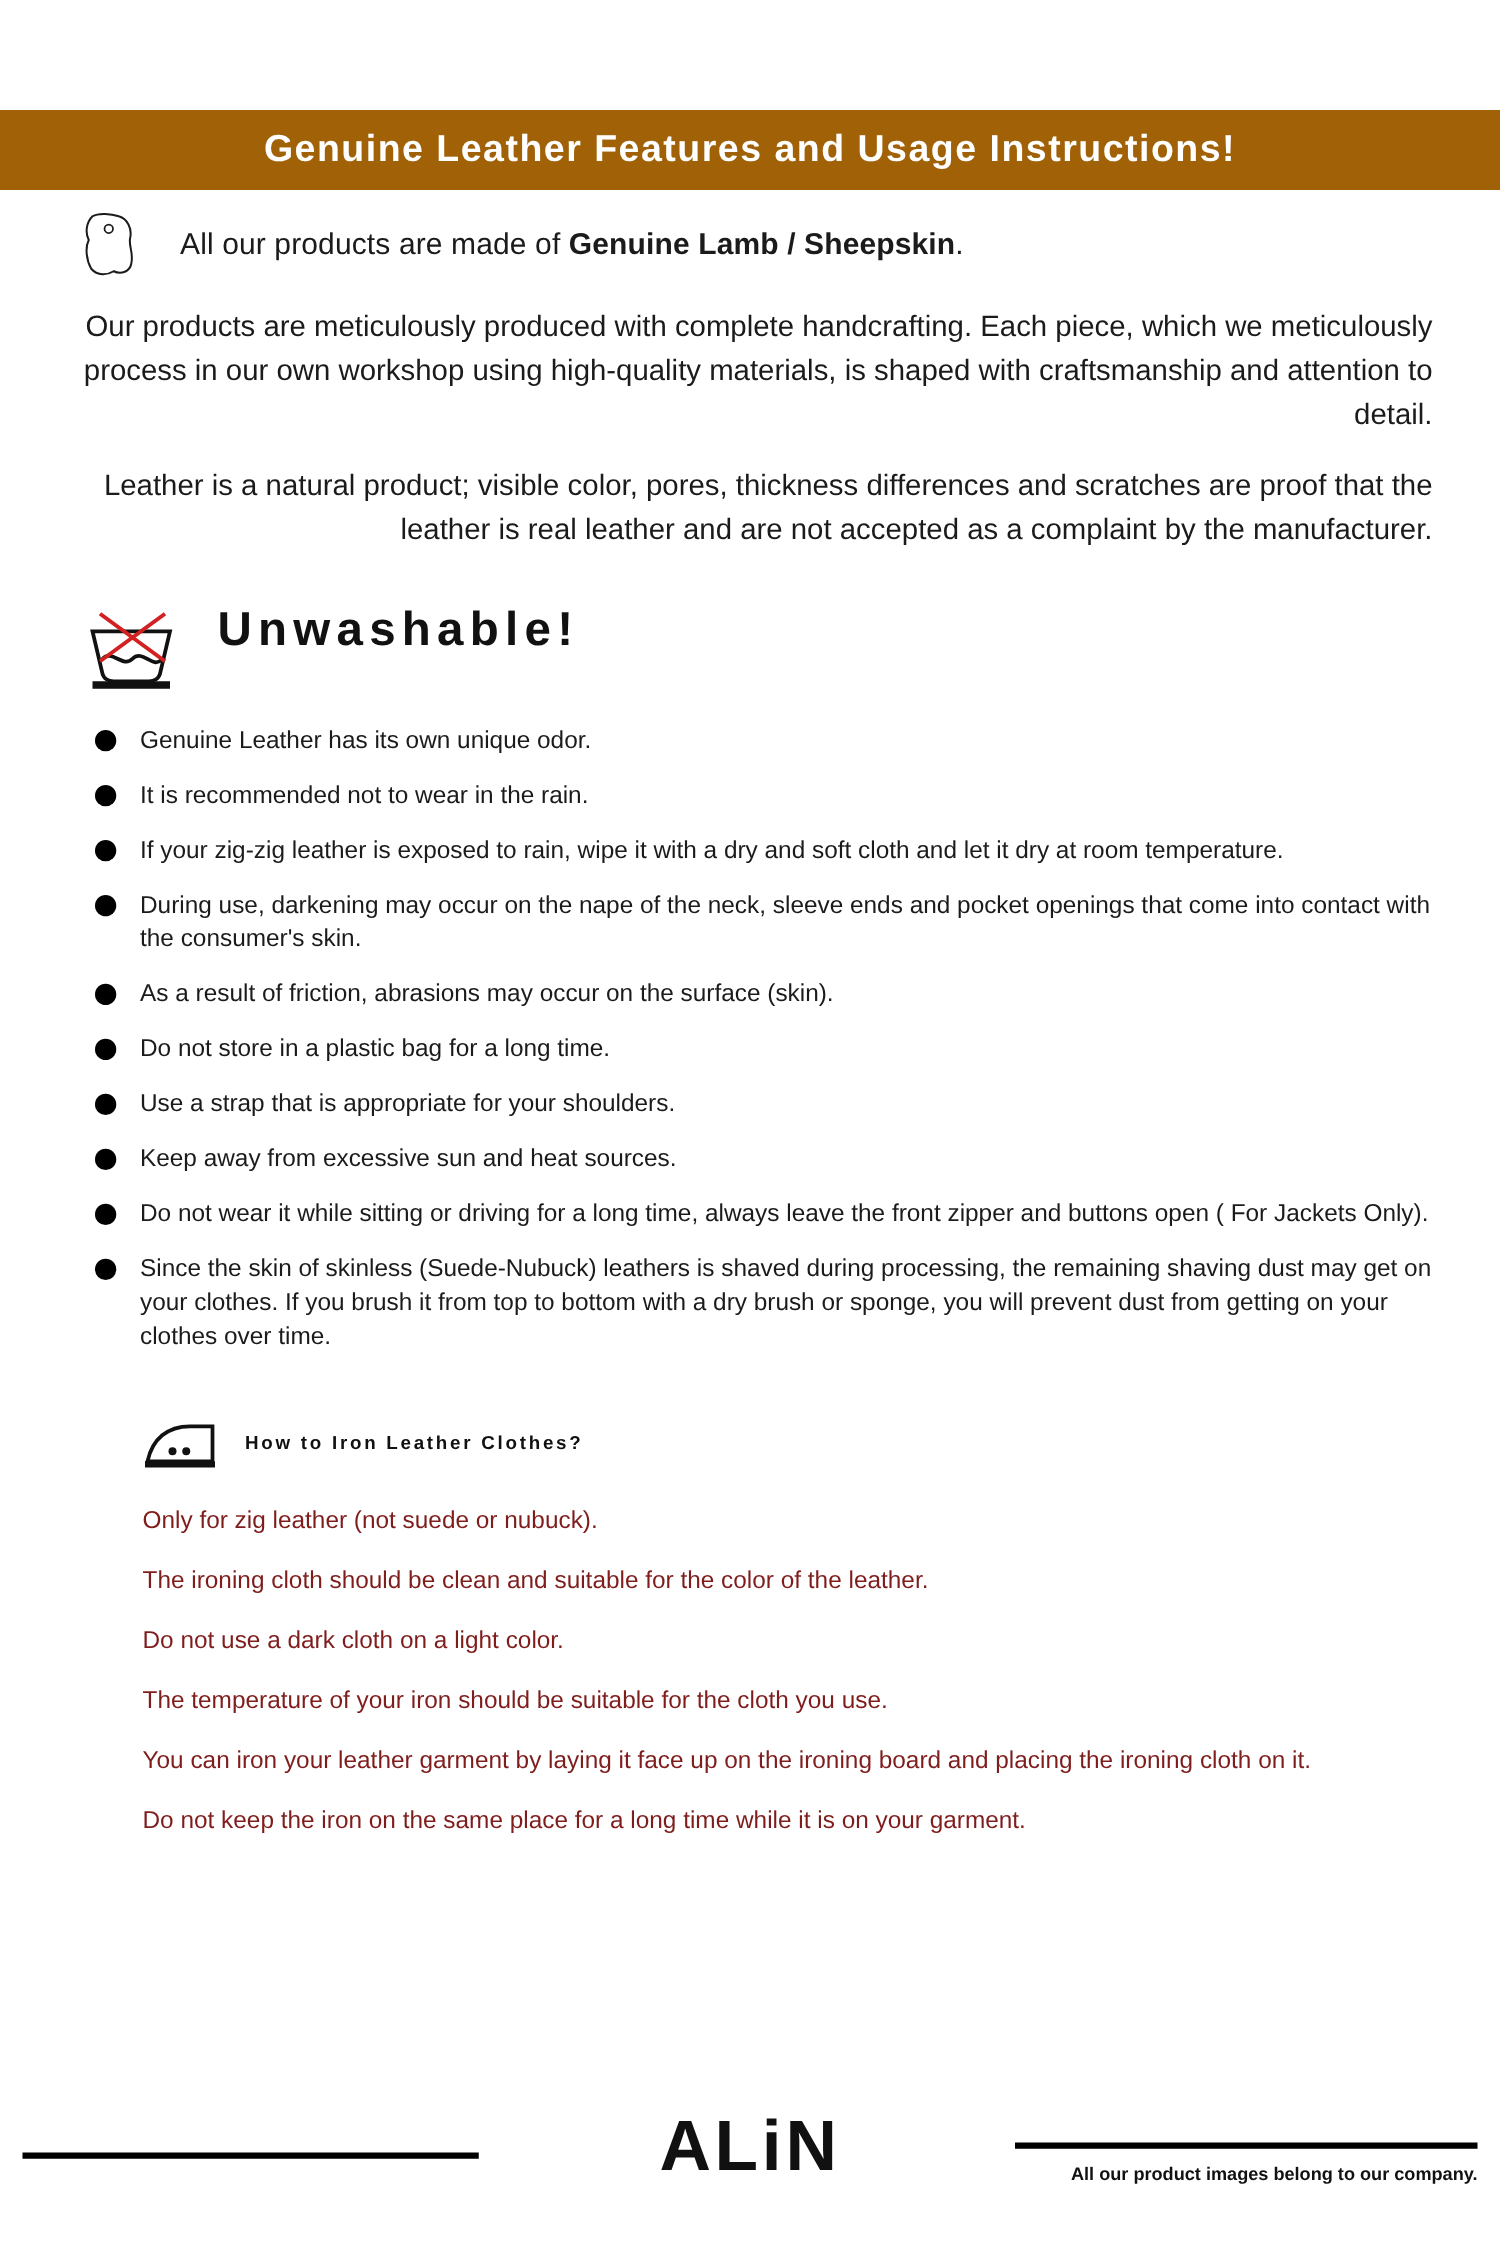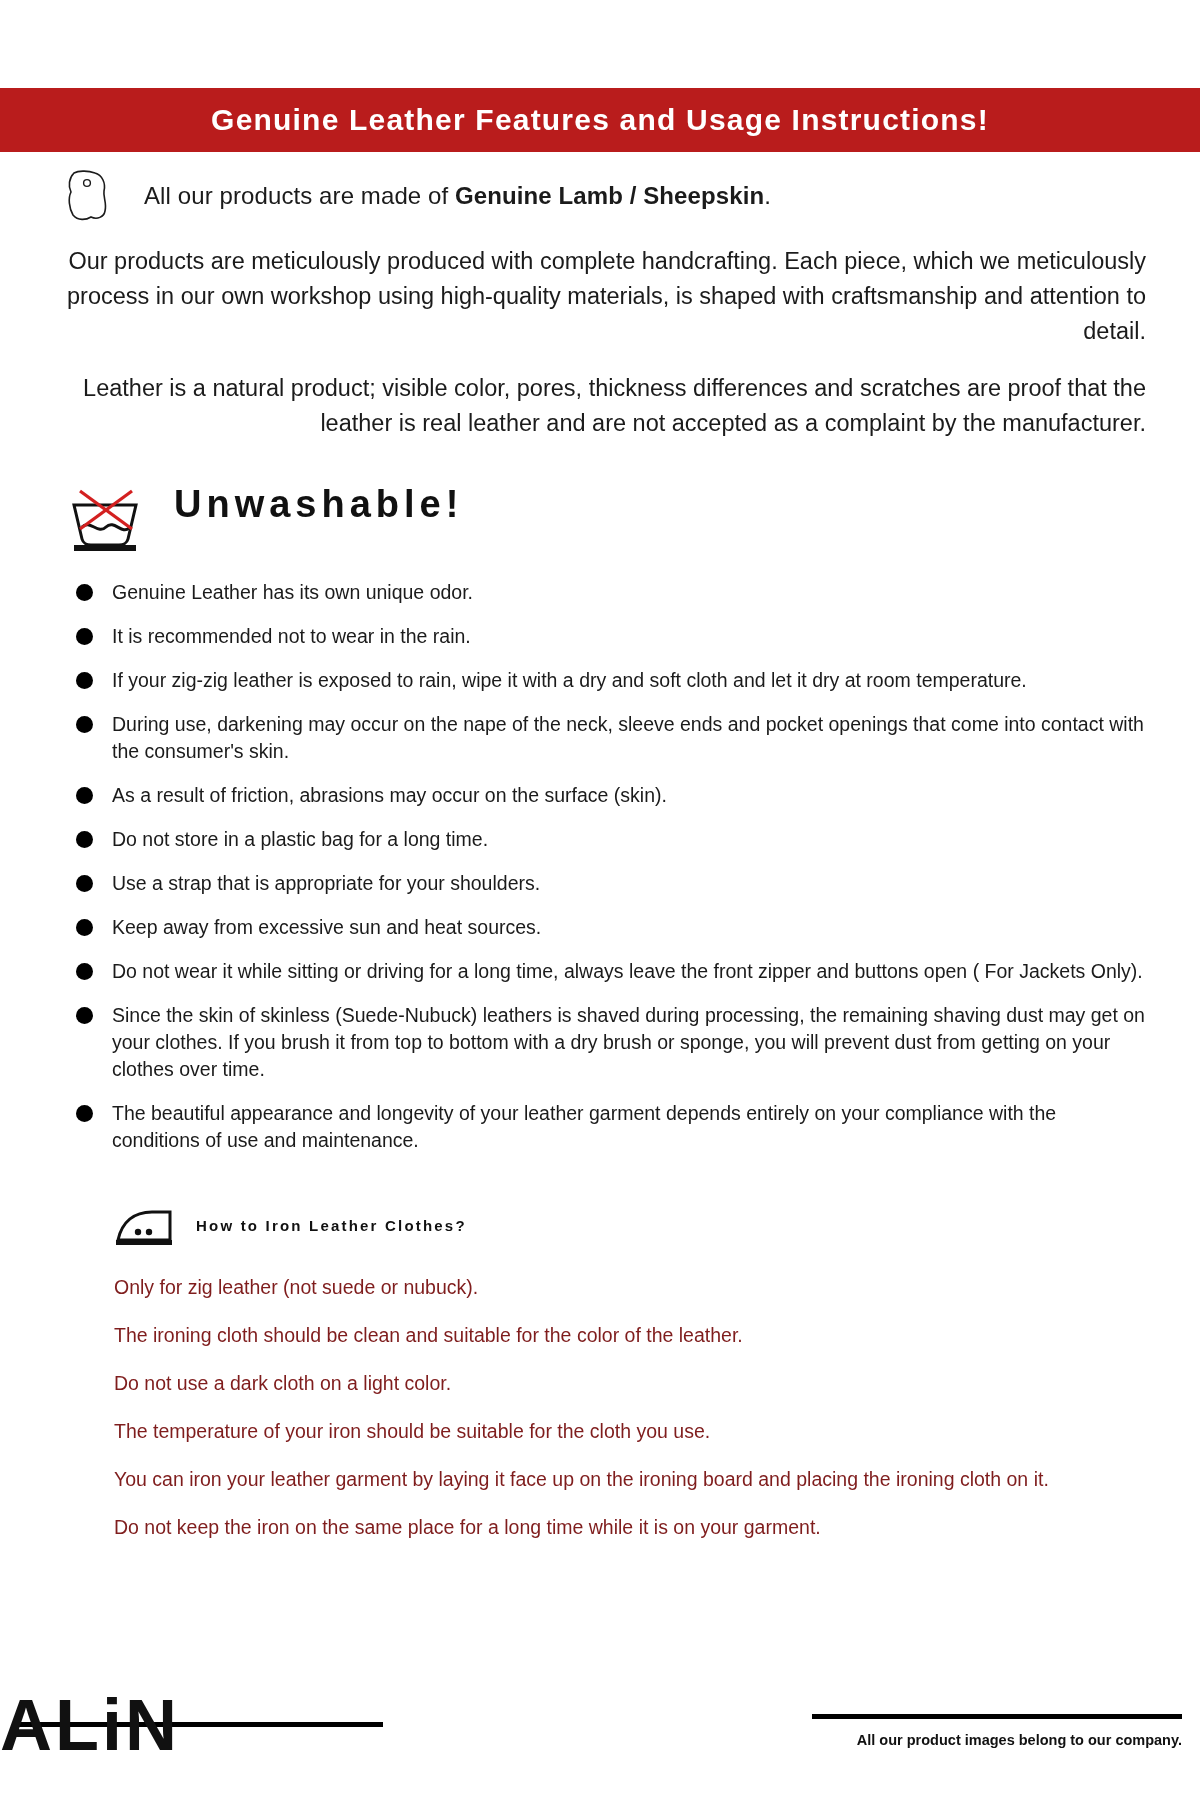--- a/index.html
+++ b/index.html
@@ -22,21 +22,21 @@
     box-sizing: border-box;
   }
 
   
   .header-banner {
     position: absolute;
     left: 0;
     top: 88px;
     width: 1200px;
     height: 64px;
-    background: #b91c1c;
+    background: #a16207;
     display: flex;
     align-items: center;
     justify-content: center;
   }
   .header-title {
     color: #ffffff;
     font-size: 30px;
     font-weight: bold;
     letter-spacing: 1.2px;
   }
@@ -162,21 +162,22 @@
     top: 40px;
     width: 370px;
     height: 5px;
     background: #000000;
   }
   .brand {
     position: absolute;
     left: 0;
     top: 10px;
     width: 1200px;
-    font-size: 72px;
+    text-align: center;
+    font-size: 57px;
     font-weight: bold;
     letter-spacing: 3px;
     color: #111111;
   }
   .footer-note {
     position: absolute;
     right: 18px;
     top: 58px;
     font-size: 14.5px;
     font-weight: bold;
@@ -228,21 +229,20 @@
       <li>Genuine Leather has its own unique odor.</li>
       <li>It is recommended not to wear in the rain.</li>
       <li>If your zig-zig leather is exposed to rain, wipe it with a dry and soft cloth and let it dry at room temperature.</li>
       <li>During use, darkening may occur on the nape of the neck, sleeve ends and pocket openings that come into contact with the consumer's skin.</li>
       <li>As a result of friction, abrasions may occur on the surface (skin).</li>
       <li>Do not store in a plastic bag for a long time.</li>
       <li>Use a strap that is appropriate for your shoulders.</li>
       <li>Keep away from excessive sun and heat sources.</li>
       <li>Do not wear it while sitting or driving for a long time, always leave the front zipper and buttons open ( For Jackets Only).</li>
       <li>Since the skin of skinless (Suede-Nubuck) leathers is shaved during processing, the remaining shaving dust may get on your clothes. If you brush it from top to bottom with a dry brush or sponge, you will prevent dust from getting on your clothes over time.</li>
-      <li>The beautiful appearance and longevity of your leather garment depends entirely on your compliance with the conditions of use and maintenance.</li>
     </ul>
 
     <div class="iron-row">
       <span class="iron-icon">
         <svg viewBox="0 0 62 46" width="62" height="46">
           <path d="M4 38 C8 20, 20 10, 38 10 L56 10 L56 38 Z" fill="none" stroke="#111111" stroke-width="3"></path>
           <rect x="2" y="38" width="56" height="5" fill="#111111"></rect>
           <circle cx="24" cy="30" r="3.2" fill="#111111"></circle>
           <circle cx="35" cy="30" r="3.2" fill="#111111"></circle>
         </svg>

